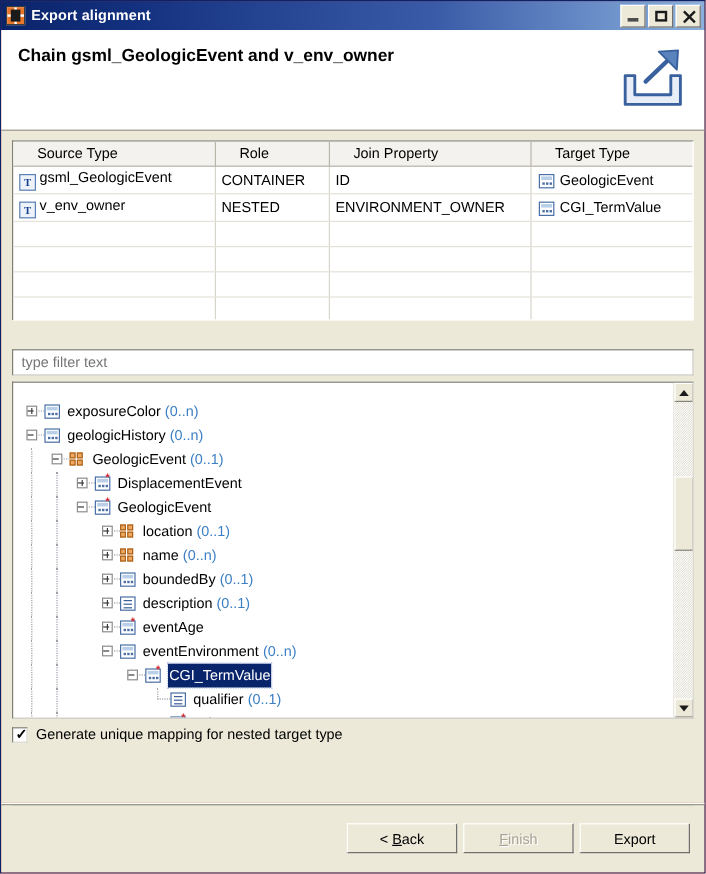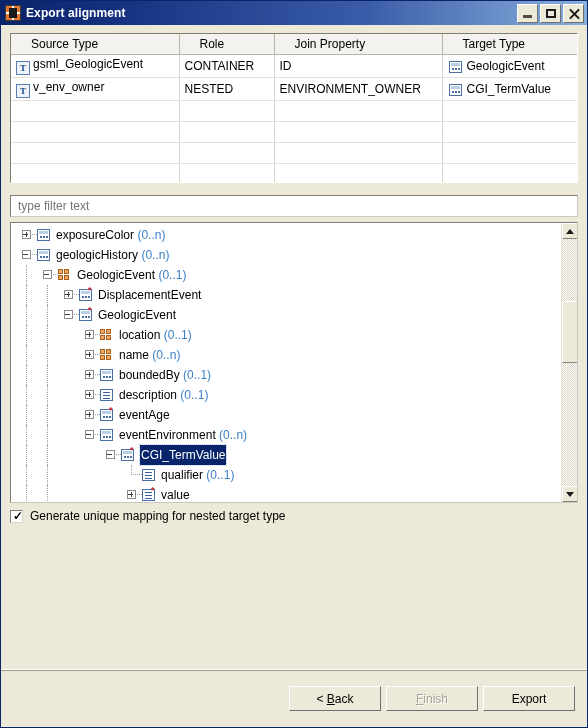--- a/index.html
+++ b/index.html
@@ -181,21 +181,21 @@
     display: inline-block;
     width: 15px; height: 14px;
     vertical-align: -3px;
     margin-right: 4px;
     position: relative;
   }
 
   
   #filter-box {
     flex: 0 0 22px;
-    margin-top: 12px;
+    margin-top: 24px;
     background: #ffffff;
     border-top: 1px solid #7f7f76;
     border-left: 1px solid #7f7f76;
     border-right: 1px solid #c9c6bd;
     border-bottom: 1px solid #c9c6bd;
     box-sizing: border-box;
     display: flex;
     align-items: center;
     padding-left: 5px;
   }
@@ -218,21 +218,21 @@
     border-right: 1px solid #c9c6bd;
     border-bottom: 1px solid #c9c6bd;
     box-sizing: border-box;
     display: flex;
     overflow: hidden;
     position: relative;
   }
   #tree {
     flex: 1 1 auto;
     overflow: hidden;
-    padding-top: 2px;
+    padding-top: 14px;
     position: relative;
   }
   .trow {
     height: 20px;
     line-height: 20px;
     white-space: nowrap;
     font-size: 12px;
     color: #000;
     display: flex;
     align-items: center;
@@ -504,20 +504,28 @@
       </div>
     <div class="wbtn">
         <div class="max-g"></div>
       </div>
     <div class="wbtn">
         <div class="cls-g1"></div>
         <div class="cls-g2"></div>
       </div>
   </div>
 
+  <div id="header">
+    <div id="header-title">Chain gsml_GeologicEvent and v_env_owner</div>
+    <svg id="export-icon" viewBox="0 0 62 58">
+      <path d="M8 26 L8 50 L54 50 L54 26 L46 26 L46 42 L16 42 L16 26 Z" fill="#e8eef8" stroke="#39619e" stroke-width="2.4" stroke-linejoin="round"></path>
+      <path d="M25 31 L48 9" stroke="#39619e" stroke-width="3.6" stroke-linecap="round"></path>
+      <path d="M36 6 L52 5 L51 21 Z" fill="#5b83bd" stroke="#39619e" stroke-width="1.6" stroke-linejoin="round"></path>
+    </svg>
+  </div>
 
   <div id="body">
 
     <div id="mapping-table">
       <table class="grid">
         <colgroup>
           <col style="width:168px">
             <col style="width:95px">
             <col style="width:168px">
             <col style="width:137px">

